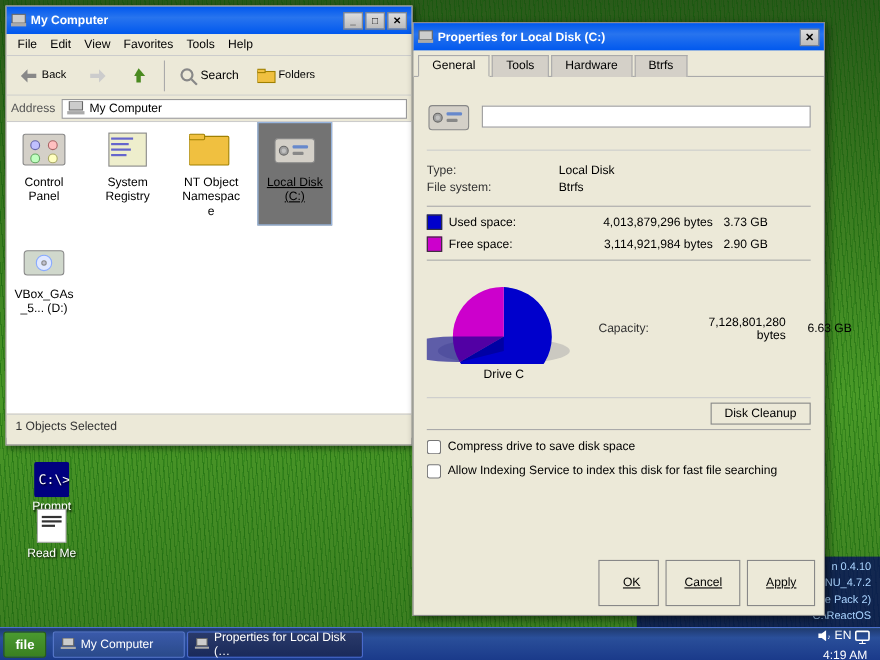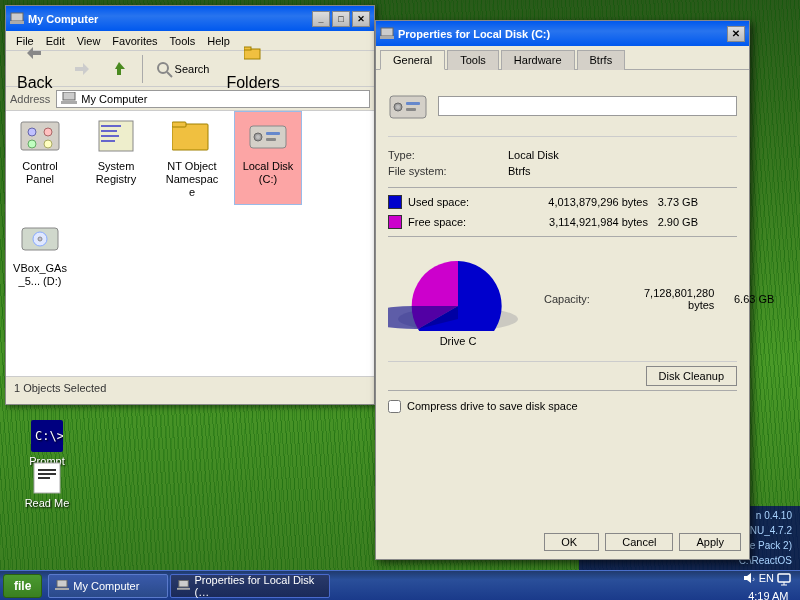--- a/index.html
+++ b/index.html
@@ -182,26 +182,26 @@
       height: 36px;
       background: #ece9d8;
       display: flex;
       align-items: center;
       padding: 0 4px;
       gap: 4px;
       border-bottom: 1px solid #ccc;
     }
     .toolbar-btn {
       display: flex;
-      flex-direction: column;
+      flex-direction: row;
       align-items: center;
       padding: 2px 6px;
       cursor: pointer;
-      font-size: 16px;
-      gap: 13px;
+      font-size: 10px;
+      gap: 1px;
       border: 1px solid transparent;
       background: transparent;
     }
     .toolbar-sep {
       width: 1px;
       height: 28px;
       background: #aaa;
       margin: 0 2px;
     }
     .toolbar-search {
@@ -249,21 +249,21 @@
     .file-icon {
       display: flex;
       flex-direction: column;
       align-items: center;
       width: 68px;
       padding: 4px;
       cursor: pointer;
       text-align: center;
       border: 1px solid transparent;
     }
-    .file-icon.selected { background: #fca5a5; border-color: #99bbe8; }
+    .file-icon.selected { background: #737373; border-color: #99bbe8; text-decoration: underline; }
     .file-icon-img {
       width: 40px;
       height: 40px;
       margin-bottom: 4px;
     }
     .file-icon-label {
       font-size: 11px;
       line-height: 1.2;
       color: #000;
       word-break: break-word;
@@ -448,27 +448,28 @@
 
     
     .dialog-buttons {
       position: absolute;
       bottom: 8px;
       right: 8px;
       display: flex;
       gap: 6px;
     }
     .dialog-btn {
-      padding: 2px 16px;
+      padding: 14px 16px;
       background: #ece9d8;
       border: 1px solid #888;
       cursor: pointer;
       font-size: 11px;
       min-width: 55px;
-      text-align: left;
+      text-align: right;
+      text-decoration: underline;
     }
 
     
     .version-bar {
       position: absolute;
       bottom: 30px;
       right: 0;
       background: rgba(0,0,100,0.7);
       color: #aad4ff;
       font-size: 10px;
@@ -732,20 +733,24 @@
       <div class="disk-cleanup-row">
         <button class="disk-cleanup-btn">Disk Cleanup</button>
       </div>
 
       <hr class="horiz-sep">
 
       <div class="checkbox-row">
         <input type="checkbox" style="">
         <span class="checkbox-label">Compress drive to save disk space</span>
       </div>
+      <div class="checkbox-row">
+        <input type="checkbox" style="">
+        <span class="checkbox-label">Allow Indexing Service to index this disk for fast file searching</span>
+      </div>
     </div>
 
     <div class="dialog-buttons">
       <button class="dialog-btn">OK</button>
       <button class="dialog-btn">Cancel</button>
       <button class="dialog-btn">Apply</button>
     </div>
   </div>
 
   <div class="version-bar">

